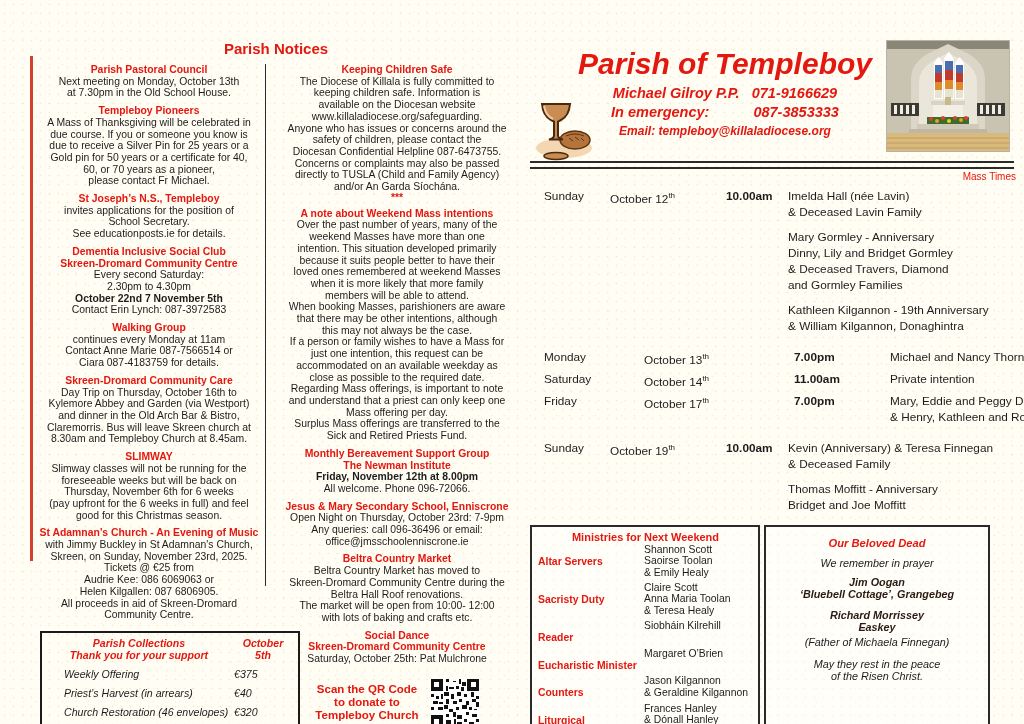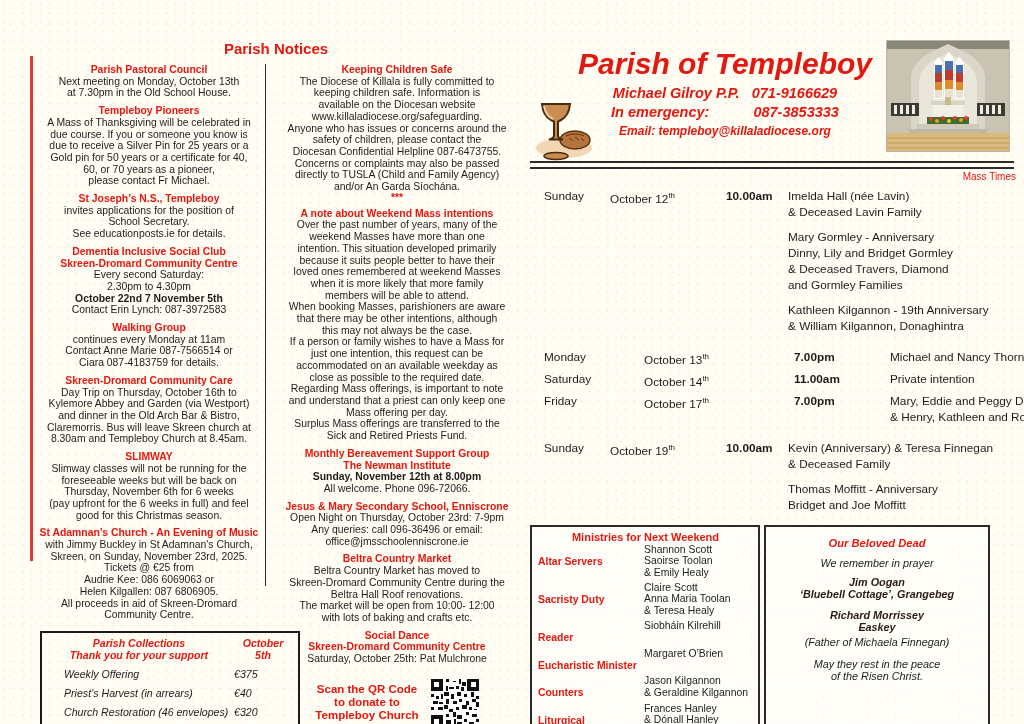--- a/index.html
+++ b/index.html
@@ -207,21 +207,21 @@
 close as possible to the required date.
 Regarding Mass offerings, is important to note
 and understand that a priest can only keep one
 Mass offering per day.
 Surplus Mass offerings are transferred to the
 Sick and Retired Priests Fund.</p>
       </section>
       <section class="notice">
         <h3>Monthly Bereavement Support Group
 The Newman Institute</h3>
-        <p class="bold">Sunday, November 12th at 8.00pm</p>
+        <p class="bold">Friday, November 12th at 8.00pm</p>
         <p>All welcome. Phone 096-72066.</p>
       </section>
       <section class="notice">
         <h3>Jesus &amp; Mary Secondary School, Enniscrone</h3>
         <p>Open Night on Thursday, October 23rd: 7-9pm
 Any queries: call 096-36496 or email:
 office@jmsschoolenniscrone.ie</p>
       </section>
       <section class="notice">
         <h3>Beltra Country Market</h3>

